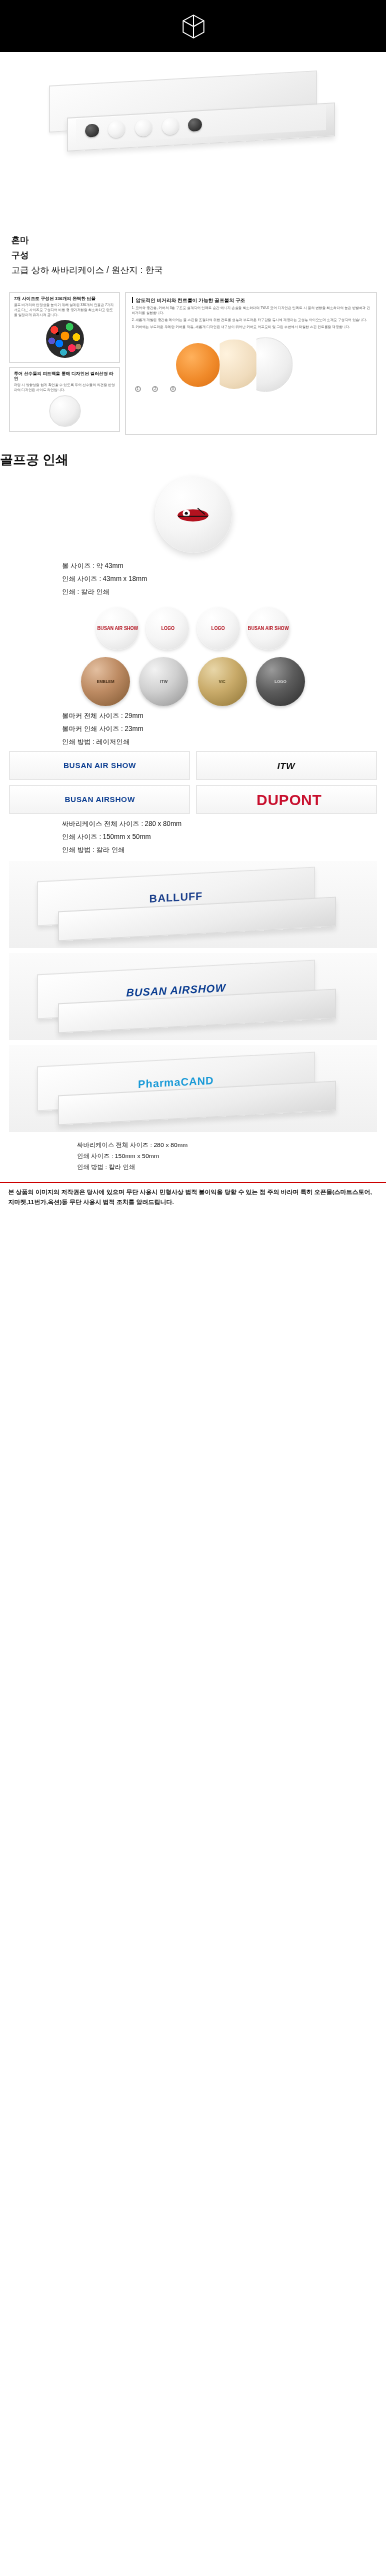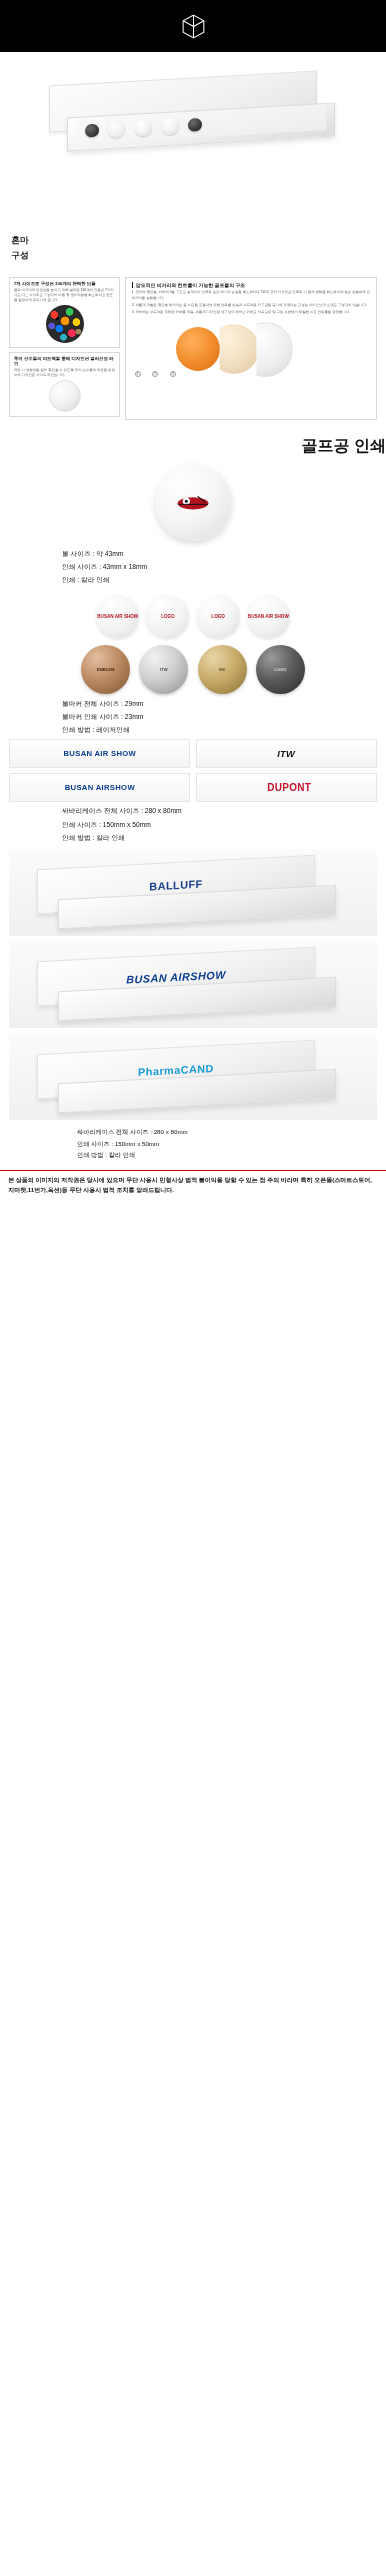--- a/index.html
+++ b/index.html
@@ -170,22 +170,22 @@
   }
   .num-bullets { position: absolute; left: 3.1px; bottom: 2.1px; display: flex; gap: 11.3px; }
   .num-bullets span {
     width: 6.2px; height: 6.2px; border-radius: 50%;
     border: 0.5px solid #999; color: #555; font-size: 3.6px;
     display: flex; align-items: center; justify-content: center;
   }
 
   
   .sec-title {
-    text-align: right;
-    font-size: 16px;
+    text-align: left;
+    font-size: 13px;
     font-weight: 700;
     color: #111;
     margin: 15.5px 0 7.2px 0;
   }
 
   
   .big-ball-wrap { display: flex; justify-content: center; margin: 3.1px 0 6.2px 0; }
   .big-ball {
     width: 77px; height: 77px; border-radius: 50%;
     background: radial-gradient(circle at 34% 26%, #ffffff 0%, #f6f6f6 45%, #dedede 100%);
@@ -243,21 +243,21 @@
   }
   .case-sample {
     height: 29px;
     background: linear-gradient(180deg,#ffffff 0%, #f4f4f4 100%);
     border: 0.5px solid #e6e6e6;
     display: flex; align-items: center; justify-content: center;
     font-weight: 800; letter-spacing: 0.3px;
   }
   .cs-1 { color: #111; font-size: 9.3px; font-style: italic; }
   .cs-3 { color: #0b3d91; font-size: 7.7px; }
-  .cs-4 { color: #c8102e; font-size: 10px; padding-left: 6px; }
+  .cs-4 { color: #c8102e; font-size: 15px; padding-left: 6px; }
 
   
   .case-photo {
     width: 368px; height: 87px;
     margin: 5.2px auto;
     background: linear-gradient(180deg,#fbfbfb 0%, #f0f0f0 100%);
     position: relative;
     overflow: hidden;
   }
   .cp-lid {
@@ -325,20 +325,21 @@
         <span class="ball"></span>
         <span class="ball"></span>
         <span class="marker"></span>
       </div>
     </div>
   </div>
 
   <div class="spec">
     <div class="line strong">혼마</div>
     <div class="line strong">구성</div>
+    <div class="line">고급 상하 싸바리케이스 / 원산지 : 한국</div>
   </div>
 
   <div class="tech">
     <div class="tech-left">
       <div class="tech-card">
         <h4>7개 사이즈로 구성된 336개의 완벽한 딤플</h4>
         <p>골프 비거리와 안정성을 높이기 위해 설계된 336개의 딤플은 7가지 서로 다른 사이즈로 구성되어 비행 중 공기저항을 최소화하고 탄도를 일정하게 유지시켜 줍니다.</p>
         <div class="blob"></div>
       </div>
       <div class="tech-card">

